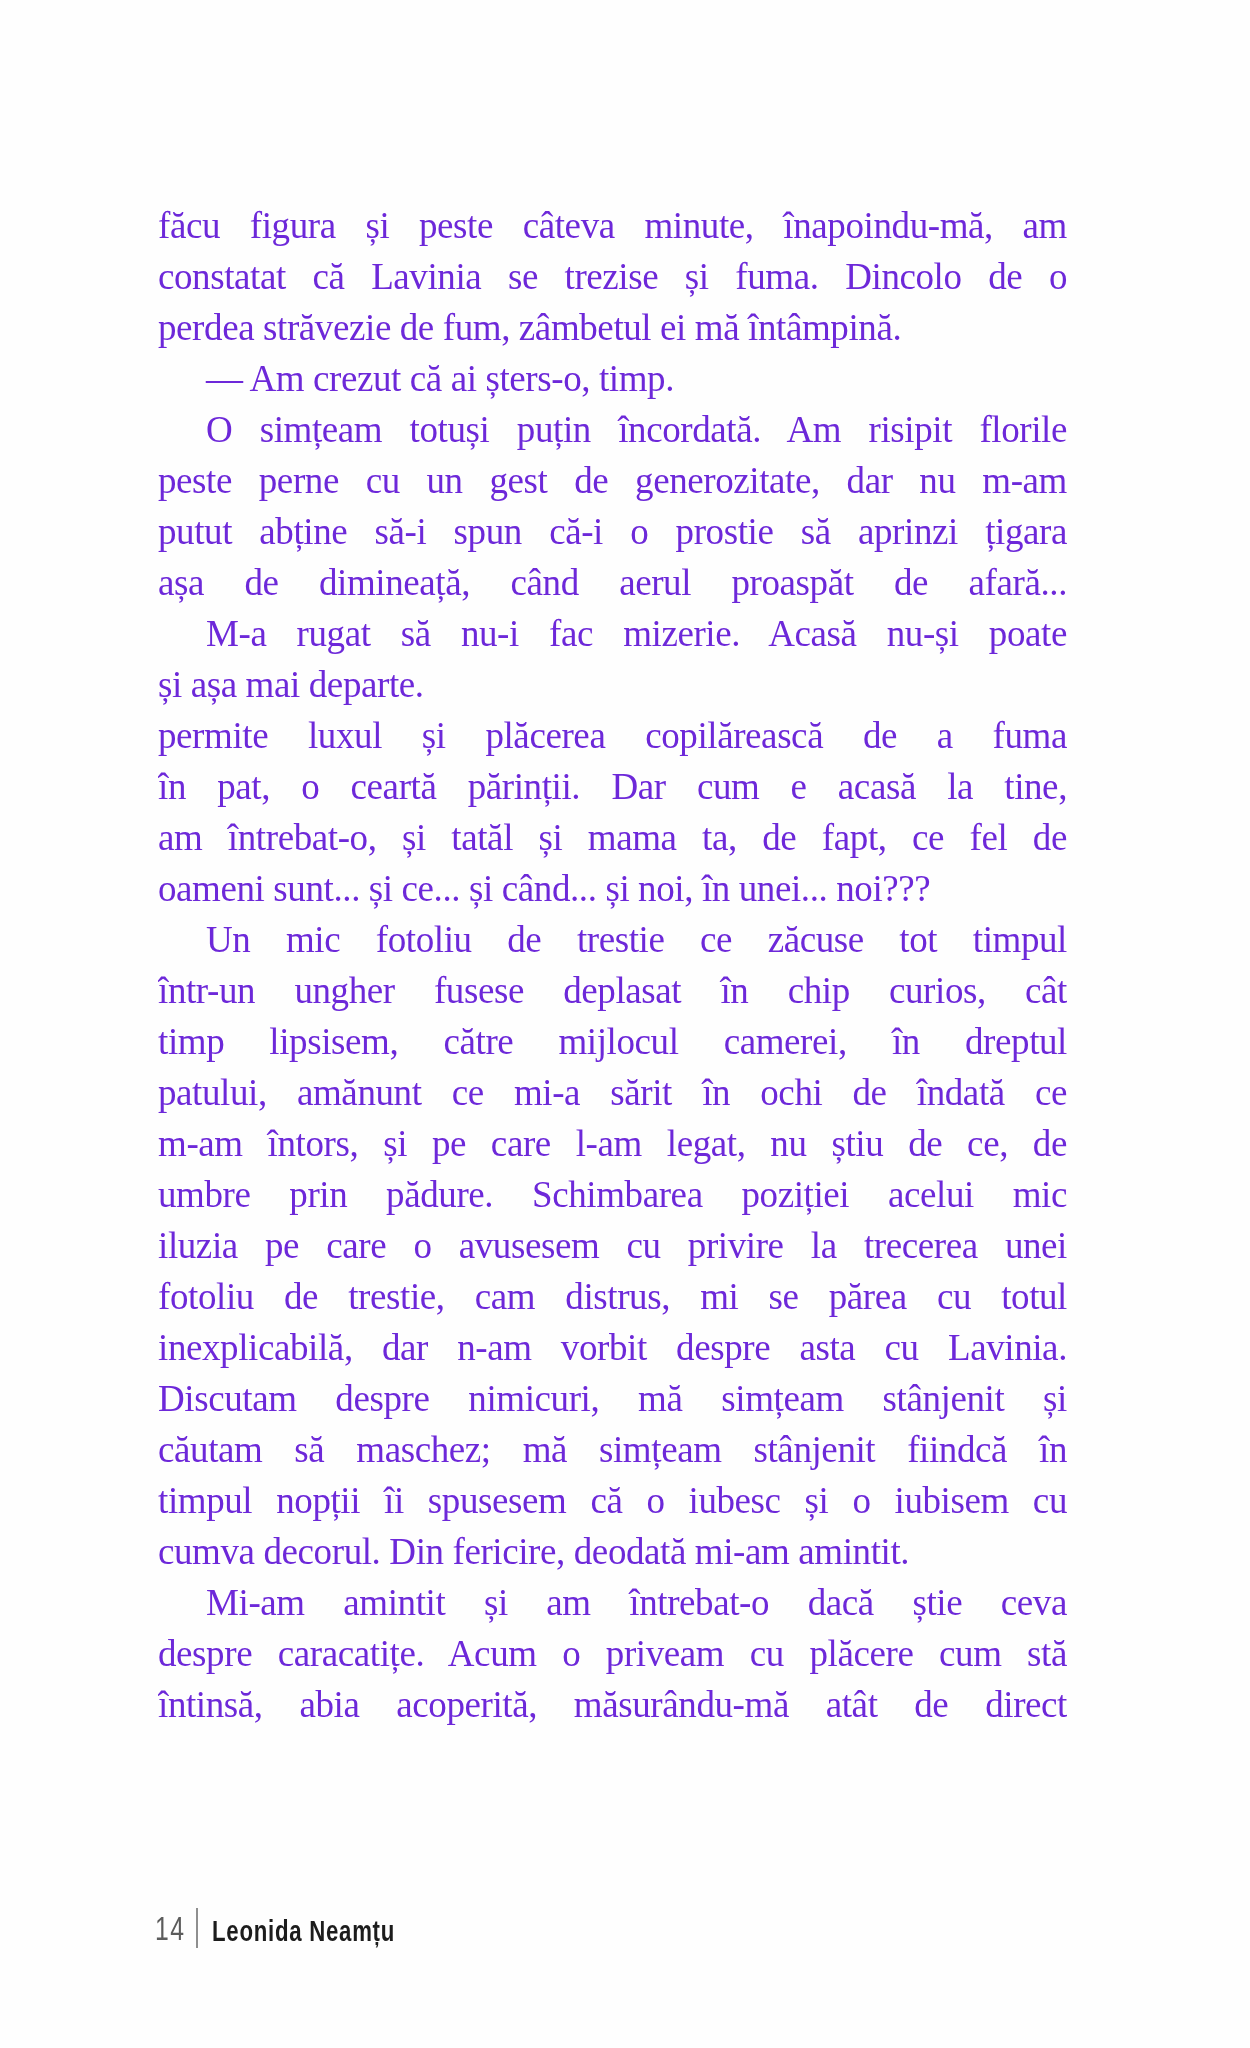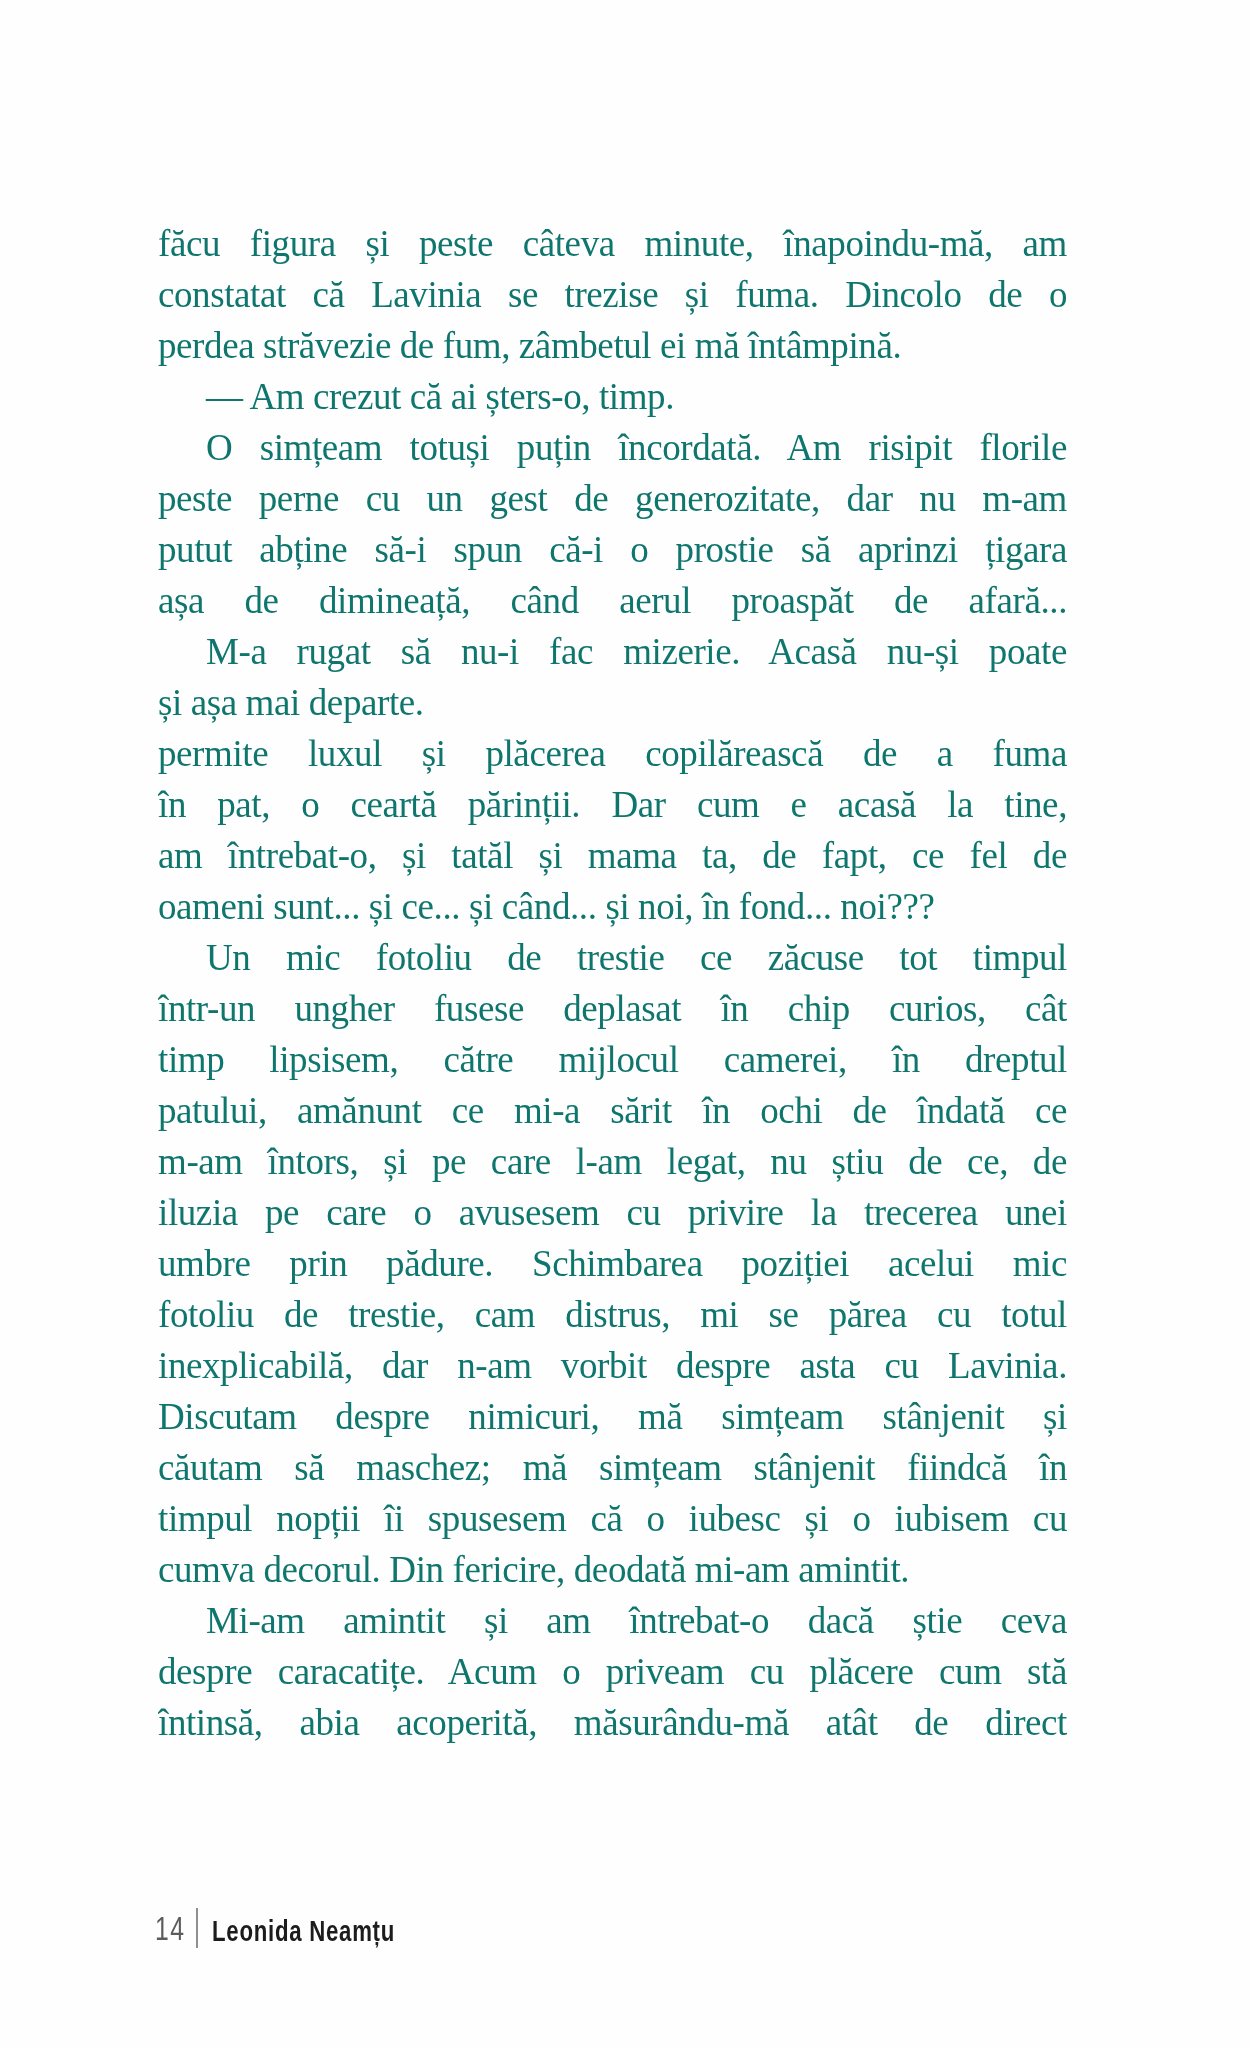--- a/index.html
+++ b/index.html
@@ -12,22 +12,21 @@
     font-family: "Liberation Serif", serif;
   }
   .text-block {
     position: absolute;
     left: 158px;
     top: 200px;
     width: 909px;
     font-size: 37px;
     line-height: 51px;
     letter-spacing: -0.4px;
-    color: #0f766e;
-    margin-top: 18px;
+    color: #6d28d9;
   }
   .line {
     text-align: justify;
     text-align-last: justify;
     height: 51px;
     overflow: hidden;
   }
   .line.last { text-align-last: left; }
   .line.indent { padding-left: 48px; }
   .footer {
@@ -75,28 +74,28 @@
       <div class="line indent last">— Am crezut că ai șters-o, timp.</div>
       <div class="line indent">O simțeam totuși puțin încordată. Am risipit florile</div>
       <div class="line">peste perne cu un gest de generozitate, dar nu m-am</div>
       <div class="line">putut abține să-i spun că-i o prostie să aprinzi țigara</div>
       <div class="line">așa de dimineață, când aerul proaspăt de afară...</div>
       <div class="line indent">M-a rugat să nu-i fac mizerie. Acasă nu-și poate</div>
       <div class="line last">și așa mai departe.</div>
       <div class="line">permite luxul și plăcerea copilărească de a fuma</div>
       <div class="line">în pat, o ceartă părinții. Dar cum e acasă la tine,</div>
       <div class="line">am întrebat-o, și tatăl și mama ta, de fapt, ce fel de</div>
-      <div class="line last">oameni sunt... și ce... și când... și noi, în fond... noi???</div>
+      <div class="line last">oameni sunt... și ce... și când... și noi, în unei... noi???</div>
       <div class="line indent">Un mic fotoliu de trestie ce zăcuse tot timpul</div>
       <div class="line">într-un ungher fusese deplasat în chip curios, cât</div>
       <div class="line">timp lipsisem, către mijlocul camerei, în dreptul</div>
       <div class="line">patului, amănunt ce mi-a sărit în ochi de îndată ce</div>
       <div class="line">m-am întors, și pe care l-am legat, nu știu de ce, de</div>
+      <div class="line">umbre prin pădure. Schimbarea poziției acelui mic</div>
       <div class="line">iluzia pe care o avusesem cu privire la trecerea unei</div>
-      <div class="line">umbre prin pădure. Schimbarea poziției acelui mic</div>
       <div class="line">fotoliu de trestie, cam distrus, mi se părea cu totul</div>
       <div class="line">inexplicabilă, dar n-am vorbit despre asta cu Lavinia.</div>
       <div class="line">Discutam despre nimicuri, mă simțeam stânjenit și</div>
       <div class="line">căutam să maschez; mă simțeam stânjenit fiindcă în</div>
       <div class="line">timpul nopții îi spusesem că o iubesc și o iubisem cu</div>
       <div class="line last">cumva decorul. Din fericire, deodată mi-am amintit.</div>
       <div class="line indent">Mi-am amintit și am întrebat-o dacă știe ceva</div>
       <div class="line">despre caracatițe. Acum o priveam cu plăcere cum stă</div>
       <div class="line">întinsă, abia acoperită, măsurându-mă atât de direct</div>
     </div>

